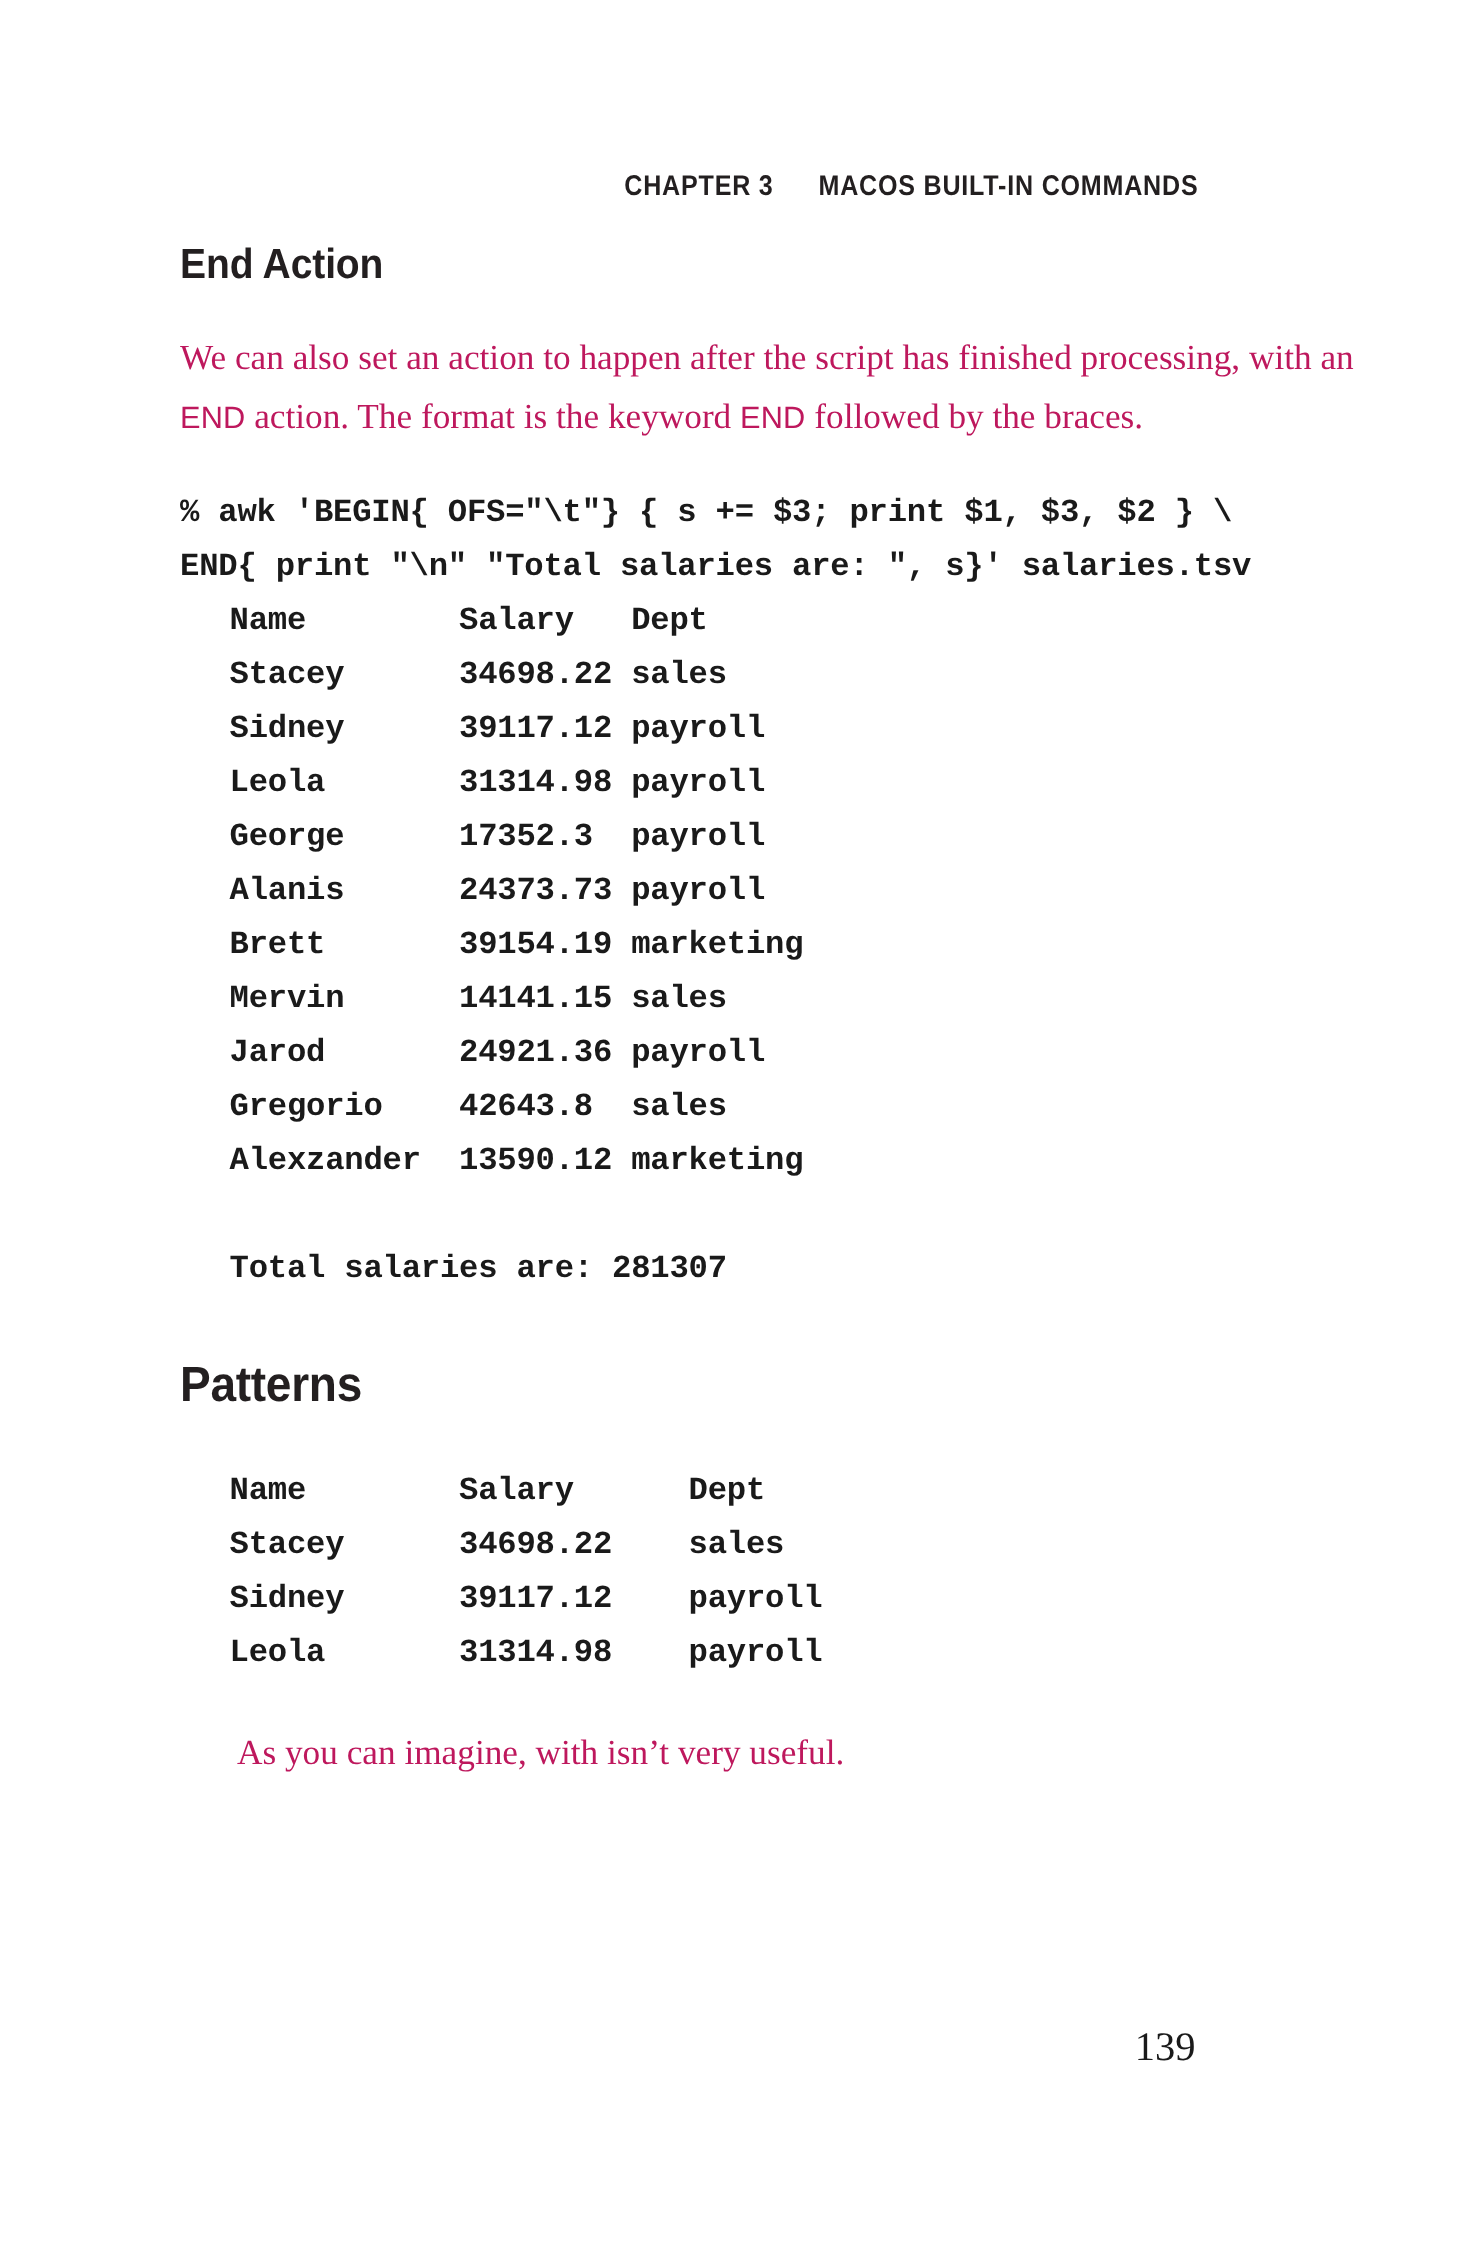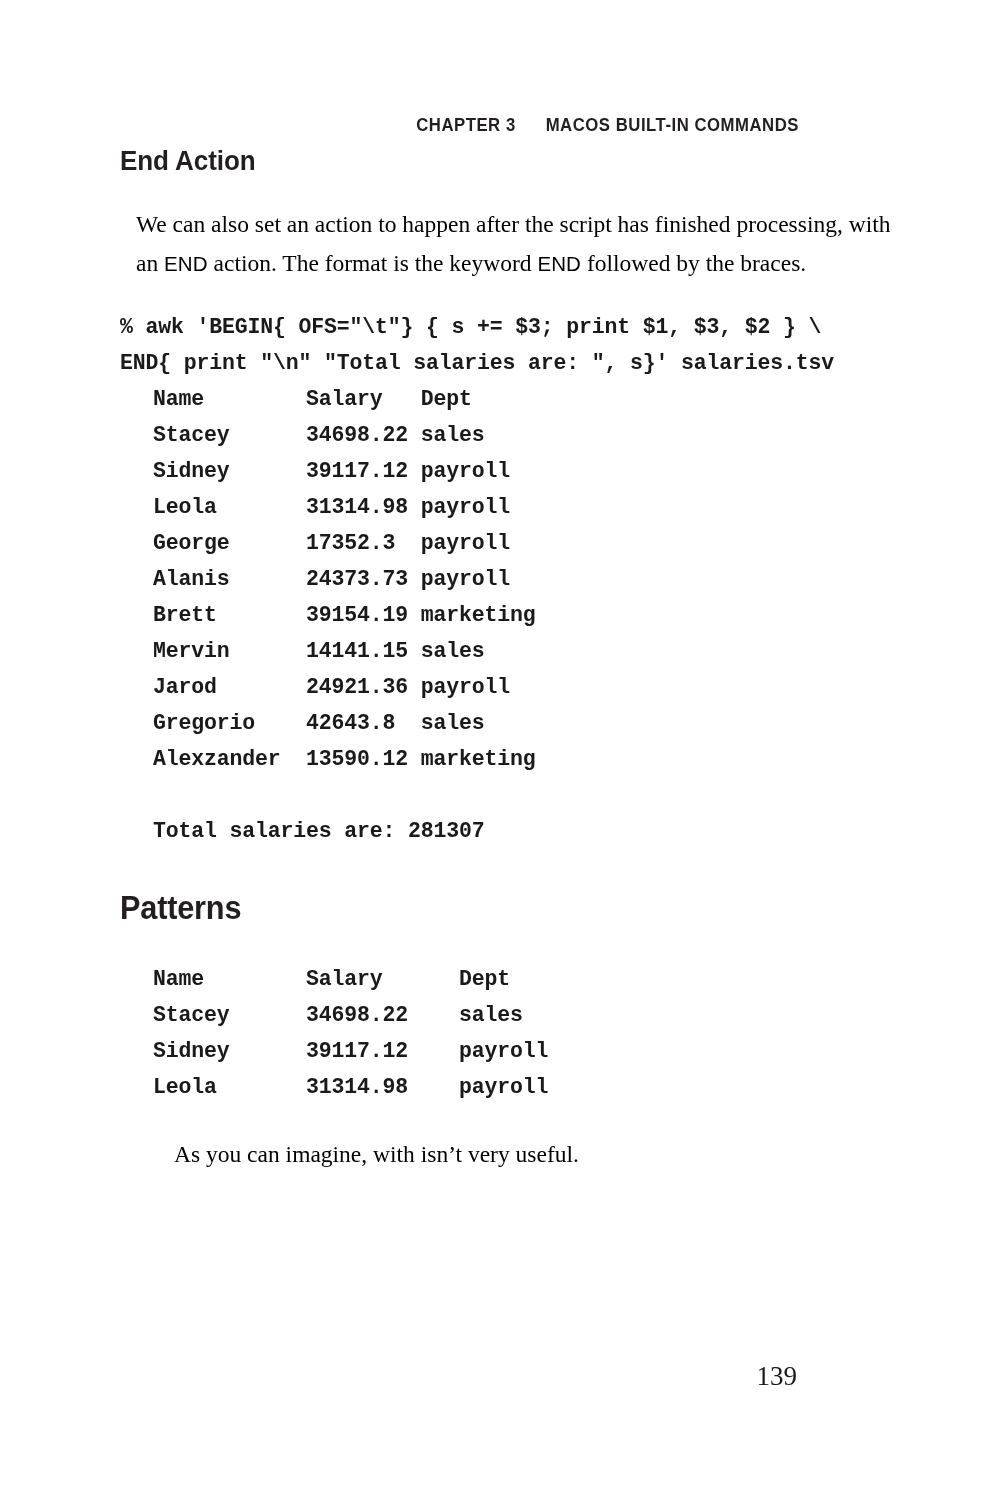--- a/index.html
+++ b/index.html
@@ -38,21 +38,21 @@
     white-space: nowrap;
   }
   .running-head .chap-num {
     margin-right: 34px;
   }
 
   
   .content {
     position: absolute;
     left: 120px;
-    top: 145px;
+    top: 160px;
     width: 790px;
   }
 
   h1.section-title {
     font-family: "Liberation Sans", sans-serif;
     font-weight: 700;
     font-size: 33px;
     letter-spacing: -0.2px;
     color: #231f20;
     margin: 0 0 30px 0;
@@ -68,22 +68,22 @@
     color: #231f20;
     margin: 0 0 28px 0;
     transform: scaleX(0.93);
     transform-origin: left center;
   }
 
   p.body-text {
     font-family: "Liberation Serif", serif;
     font-size: 23.5px;
     line-height: 39px;
-    color: #000000;
-    margin: 0 0 22px 16px;
+    color: #be185d;
+    margin: 0 0 22px 0;
     max-width: 786px;
   }
   p.body-text.indented {
     text-indent: 38px;
   }
   p.body-text .caps {
     font-family: "Liberation Sans", sans-serif;
     font-size: 20.5px;
     letter-spacing: 0.1px;
   }
@@ -108,21 +108,21 @@
   }
 
   .block-gap-sm { height: 4px; }
   .block-gap-md { height: 30px; }
   .block-gap-lg { height: 40px; }
 
   
   .folio {
     position: absolute;
     right: 82px;
-    bottom: 108px;
+    bottom: 120px;
     font-family: "Liberation Serif", serif;
     font-size: 27px;
     color: #1a1a1a;
   }
 </style>
 </head>
 <body>
 
 <div class="page">
 

